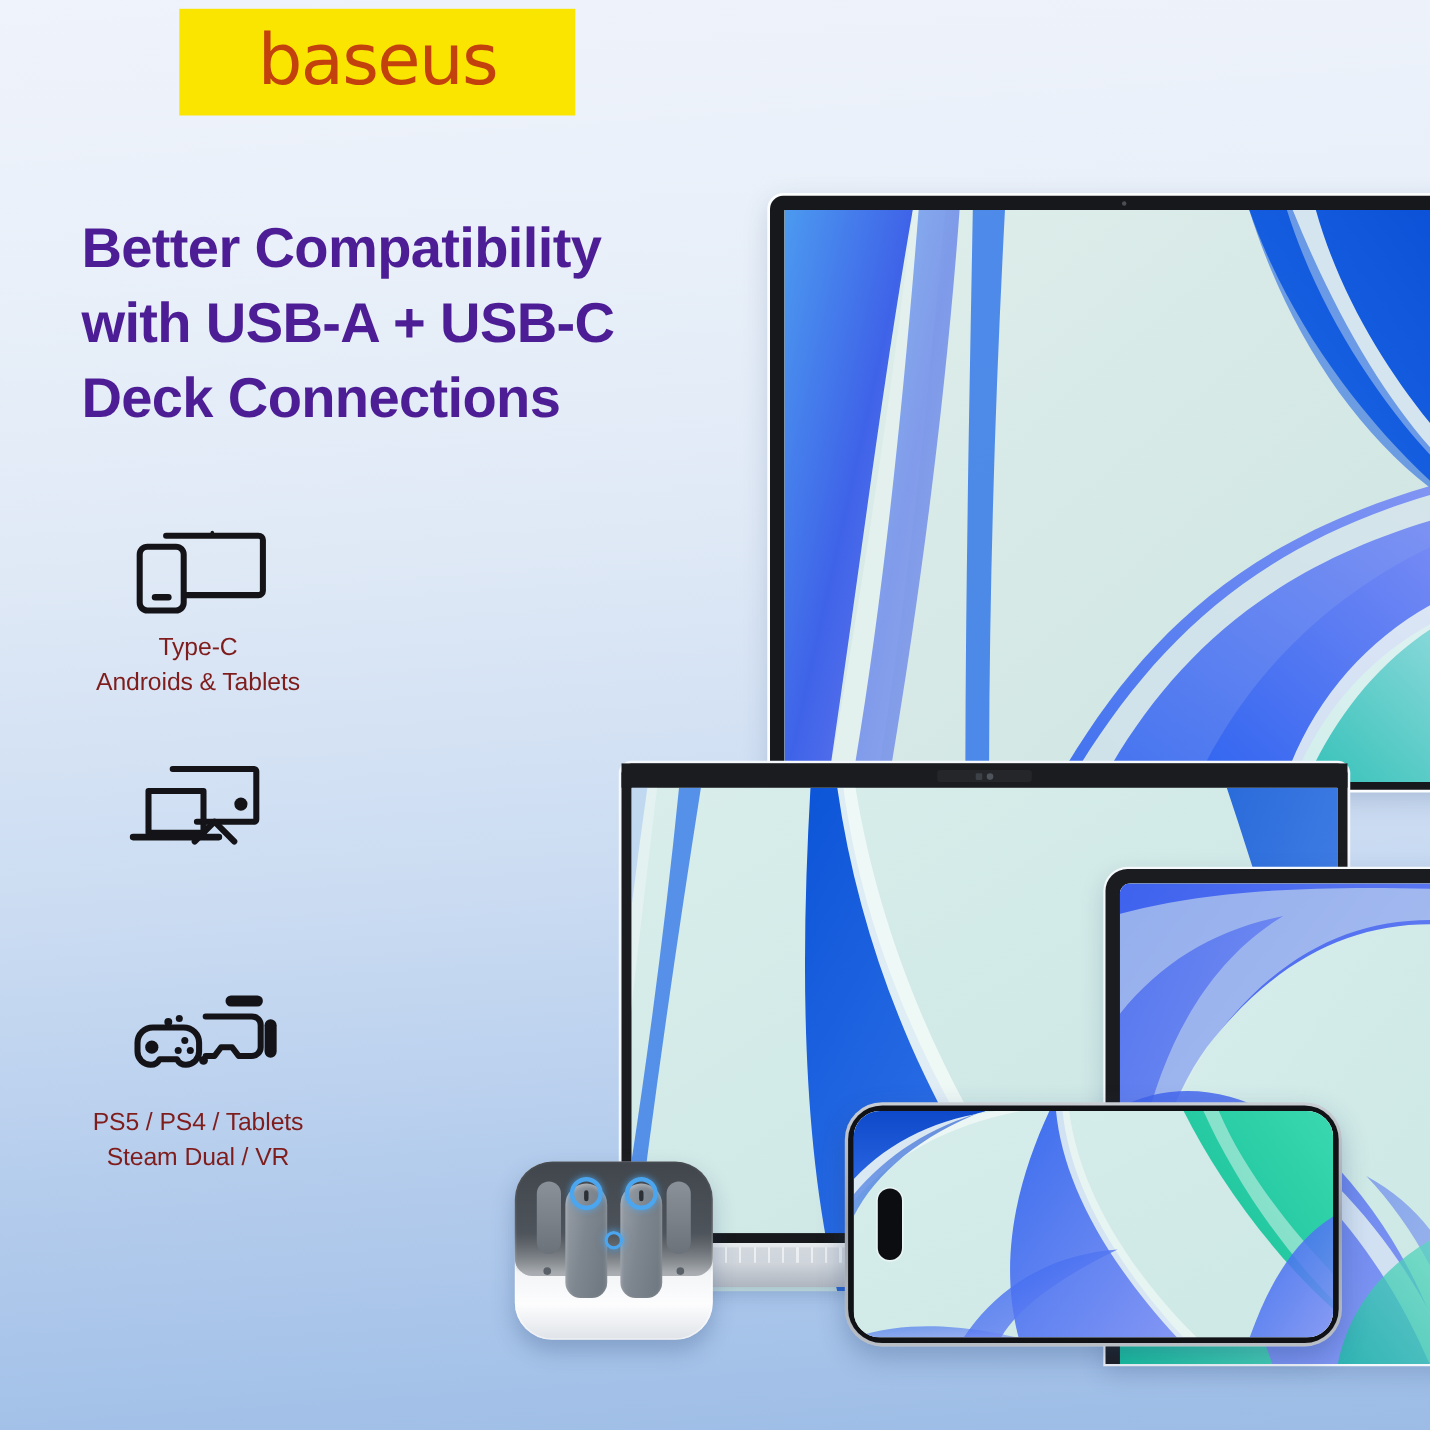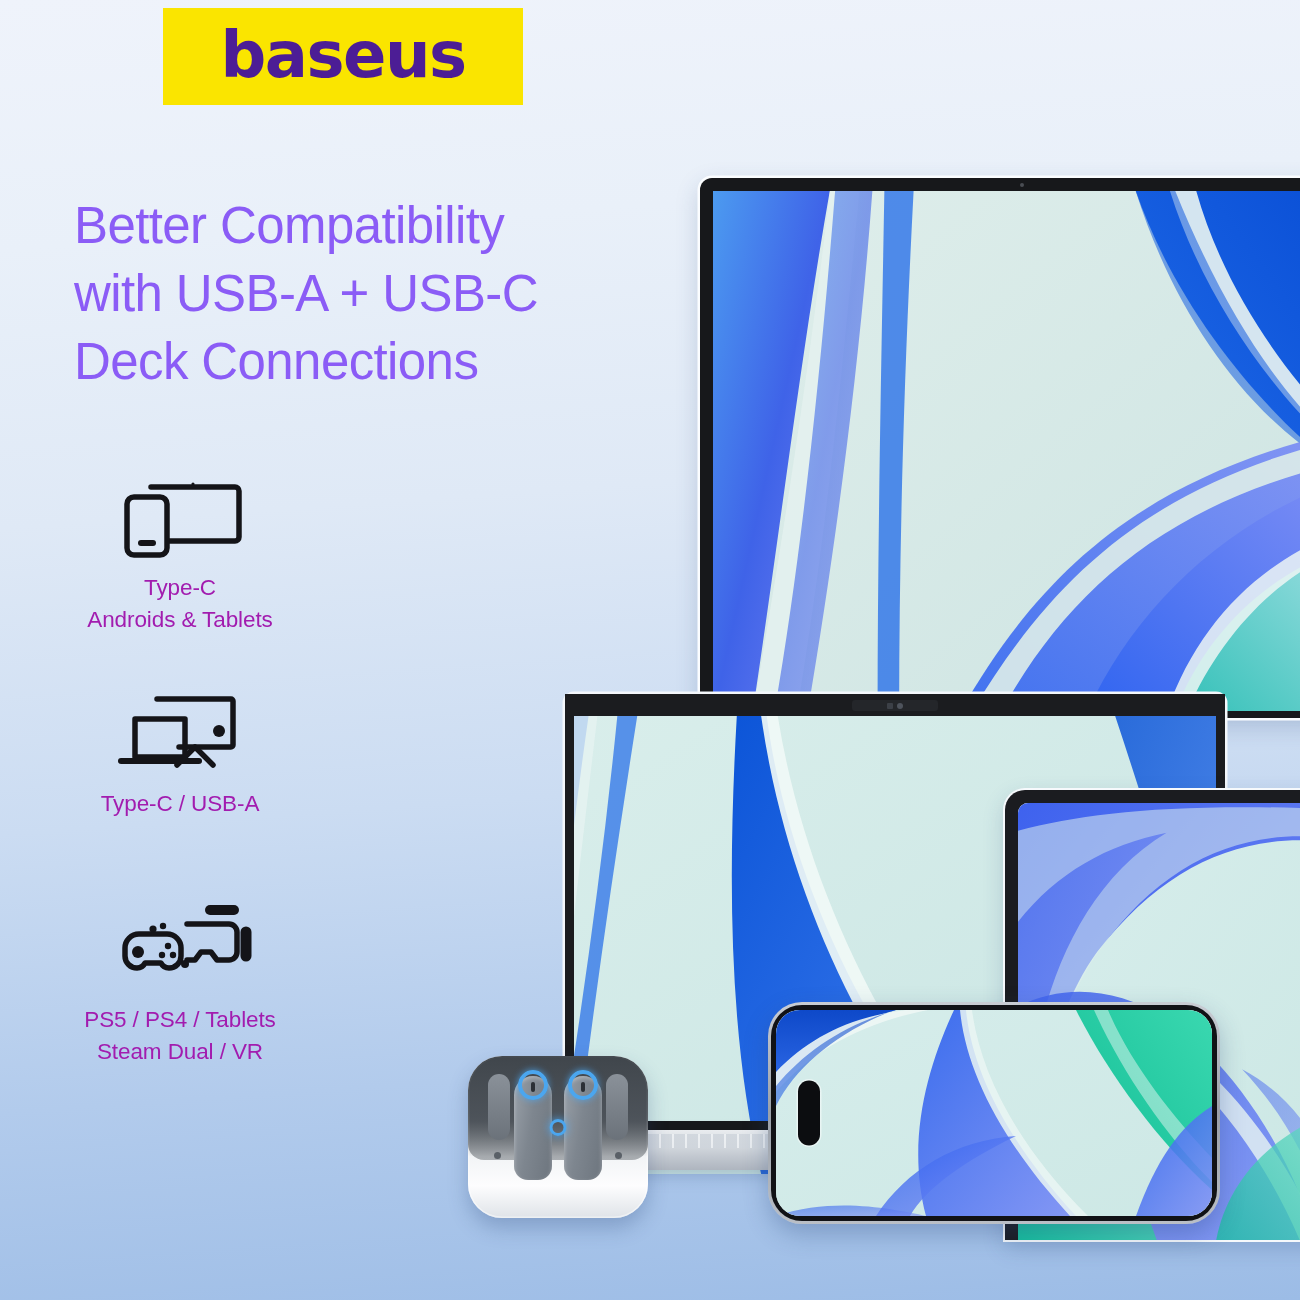--- a/index.html
+++ b/index.html
@@ -12,39 +12,39 @@
   }
   .stage { position:absolute; inset:0; }
 
   
   .logo-box {
     position:absolute; left:163px; top:8px; width:360px; height:97px;
     background:#fae500; display:flex; align-items:center; justify-content:center;
   }
   .logo-word {
     font-family:"DejaVu Sans", sans-serif;
-    font-size:64px; font-weight:bold; color:#4c1d95;
+    font-size:64px; font-weight:normal; color:#c2410c;
     letter-spacing:-1.5px; line-height:1; transform:translateY(-2px);
   }
 
   
   .headline {
     position:absolute; left:74px; top:192px; width:620px;
-    font-size:51px; font-weight:normal; color:#8b5cf6;
+    font-size:51px; font-weight:bold; color:#4c1d95;
     line-height:1.33; letter-spacing:-0.6px;
   }
   .headline .ln { display:block; white-space:nowrap; }
 
   
   .features { position:absolute; left:30px; top:462px; width:300px; }
   .feature { position:relative; height:216px; }
   .feature .ic { height:104px; display:flex; align-items:center; justify-content:center; }
   .feature .ic svg { display:block; }
   .feature .cap {
-    text-align:center; font-size:22.5px; color:#a21caf;
+    text-align:center; font-size:22.5px; color:#7f1d1d;
     line-height:1.42; font-weight:400; letter-spacing:-0.1px;
     padding-top:6px;
   }
   .feature .cap span { display:block; white-space:nowrap; }
 
   
   .wall { position:absolute; inset:0; overflow:hidden; background:#d6e8e6; }
   .wall svg { position:absolute; width:100%; height:100%; }
 
   
@@ -208,21 +208,20 @@
       <div class="ic">
         <svg width="150" height="90" viewBox="0 0 150 90" fill="none" stroke="#141418" stroke-width="5.5" stroke-linejoin="round" stroke-linecap="round">
           <path d="M52 14 h74 a2 2 0 0 1 2 2 v44 a2 2 0 0 1 -2 2 h-52"></path>
           <path d="M90 62 l-18 18 M90 62 l18 18"></path>
           <circle cx="114" cy="46" r="6" fill="#141418" stroke="none"></circle>
           <path d="M30 34 h50 v38 h-50 z"></path>
           <path d="M16 76 h78" stroke-width="6"></path>
         </svg>
       </div>
       <div class="cap">
-        <span>Type-C / USB-A</span>
       </div>
     </div>
 
     <div class="feature">
       <div class="ic">
         <svg width="150" height="88" viewBox="0 0 150 88" fill="none" stroke="#141418" stroke-width="5.5" stroke-linejoin="round" stroke-linecap="round">
 
           <path d="M105 8 h24" stroke-width="10"></path>
           <path d="M82 22 h42 a8 8 0 0 1 8 8 v20 a8 8 0 0 1 -8 8 h-12 l-6 -8 h-10 l-6 8 h-8"></path>
           <path d="M141 30 v24" stroke-width="11"></path>

